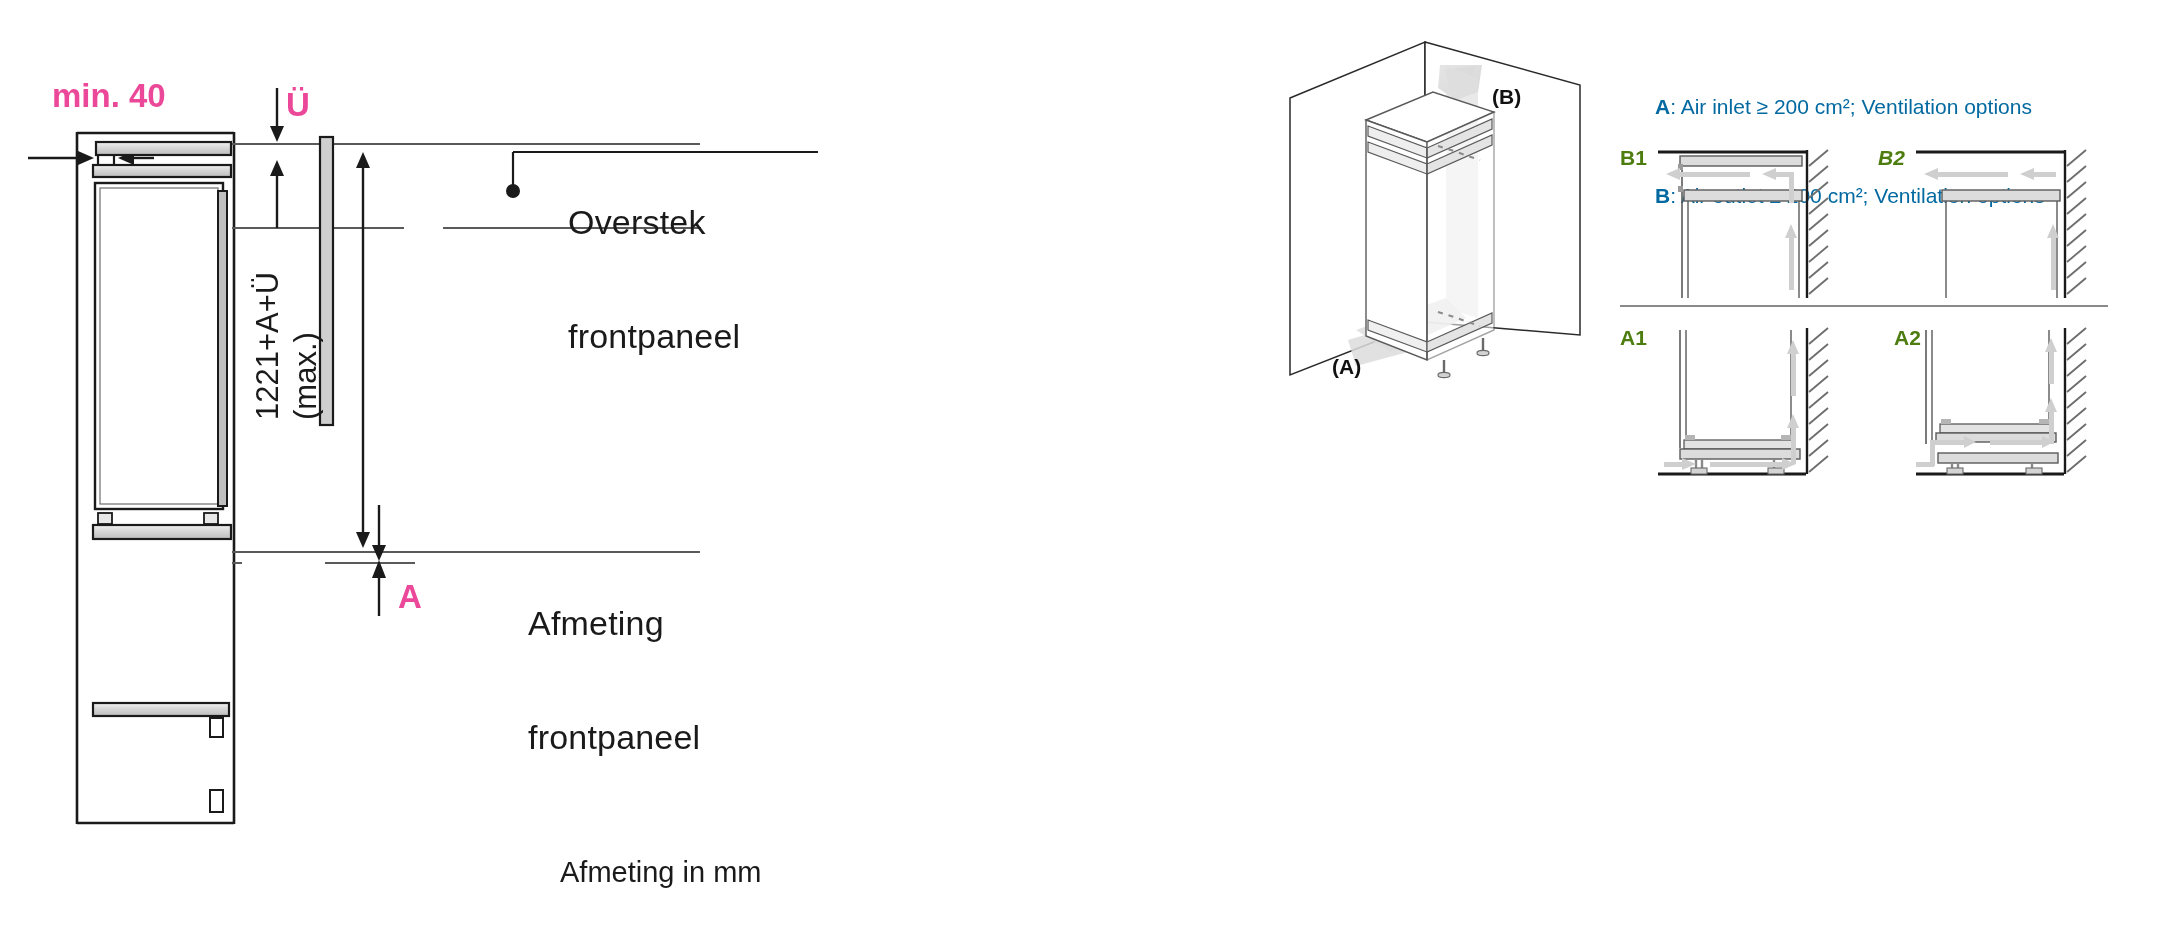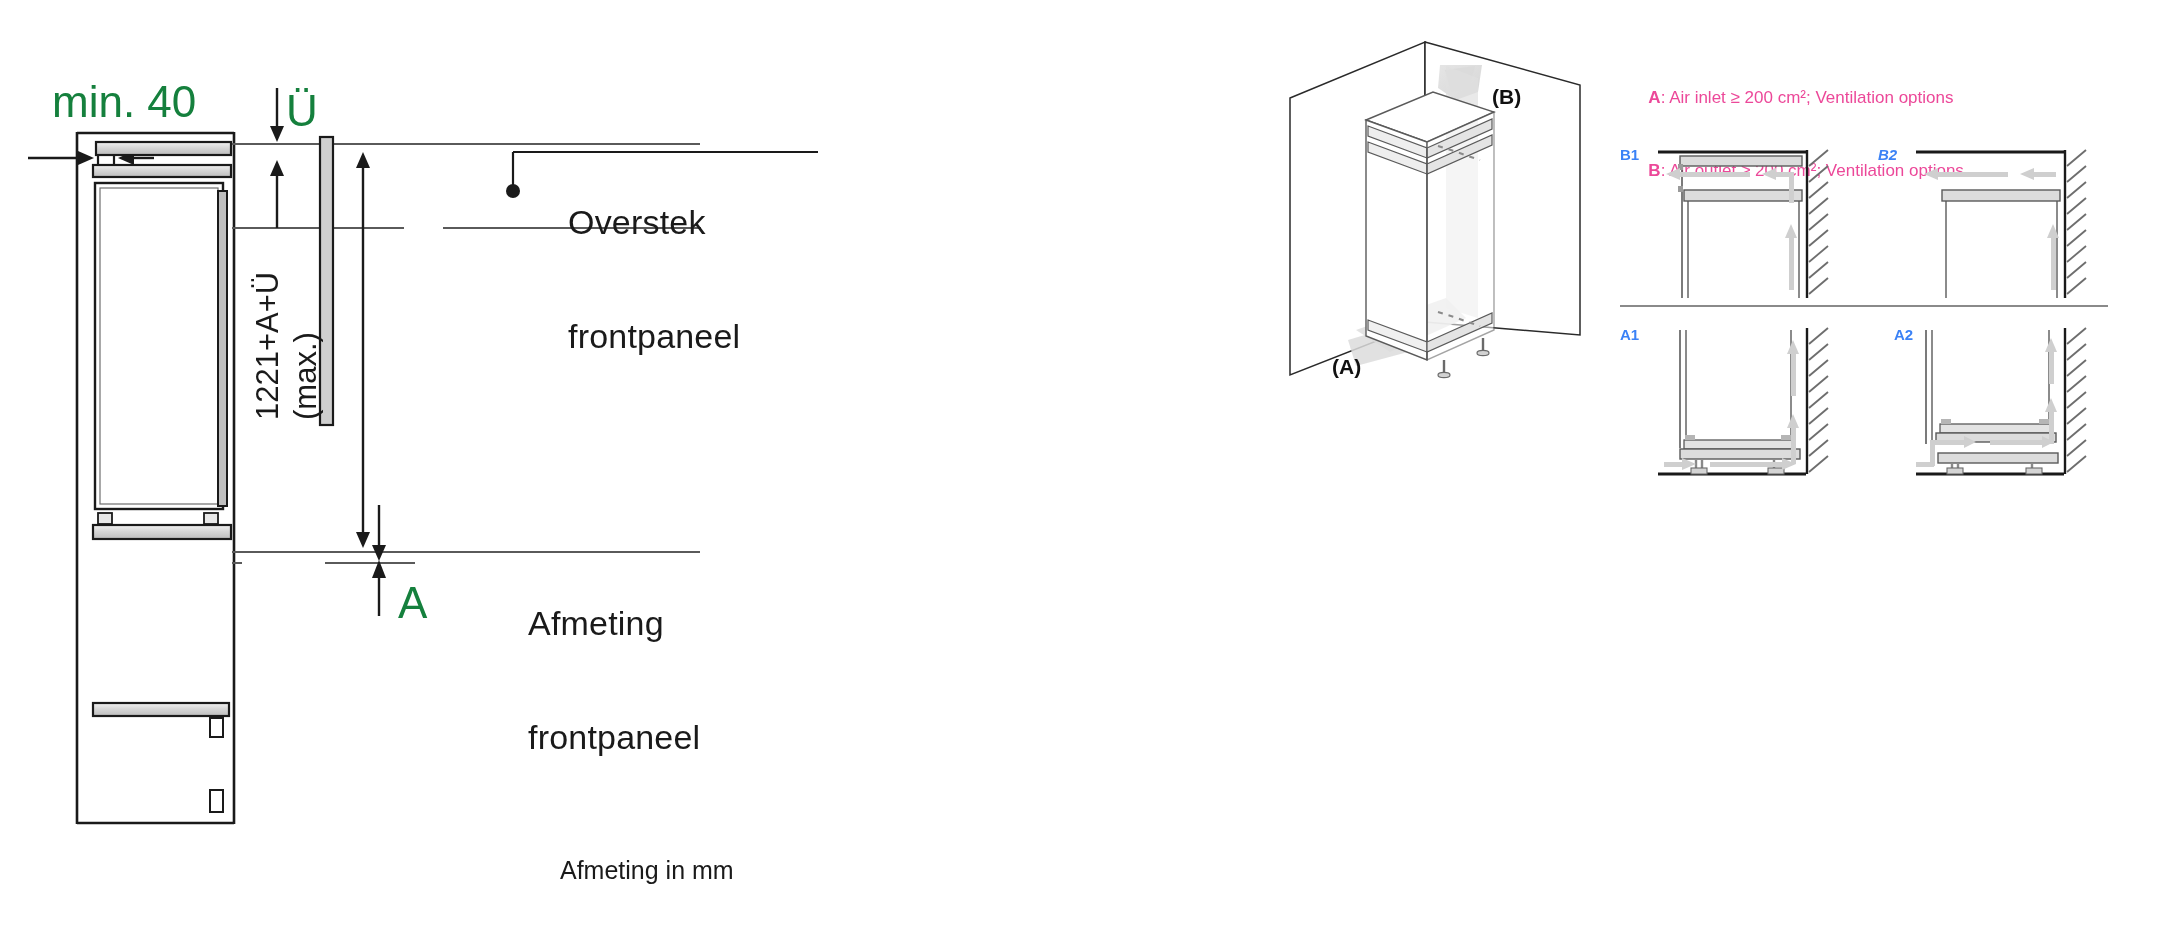--- a/index.html
+++ b/index.html
@@ -24,52 +24,52 @@
   
   .lbl-big {
     font-size: 34px;
     font-weight: 400;
     line-height: 1.12;
     color: #1a1a1a;
     white-space: pre;
     letter-spacing: 0.2px;
   }
   .lbl-dim {
-    font-size: 44px;
-    font-weight: 400;
-    color: #15803d;
+    font-size: 33px;
+    font-weight: 700;
+    color: #ec4899;
     white-space: pre;
   }
   .lbl-caption {
-    font-size: 25px;
+    font-size: 29px;
     font-weight: 400;
     color: #1a1a1a;
     white-space: pre;
   }
   .vert-dim {
     font-size: 31px;
     font-weight: 400;
     color: #1a1a1a;
     white-space: pre;
     transform-origin: 0 0;
     transform: rotate(-90deg);
     line-height: 1.14;
     text-align: left;
   }
   .legend-line {
-    font-size: 17px;
+    font-size: 21px;
     line-height: 1.42;
-    color: #ec4899;
+    color: #0369a1;
     white-space: pre;
   }
   .legend-line b { font-weight: 700; }
   .quad-label {
-    font-size: 15px;
+    font-size: 21px;
     font-weight: 700;
-    color: #3b82f6;
+    color: #4d7c0f;
     white-space: pre;
   }
   .iso-label {
     font-size: 21px;
     font-weight: 700;
     color: #111111;
     white-space: pre;
   }
   .thinline { background: #5a5a5a; height: 1.5px; }
 

